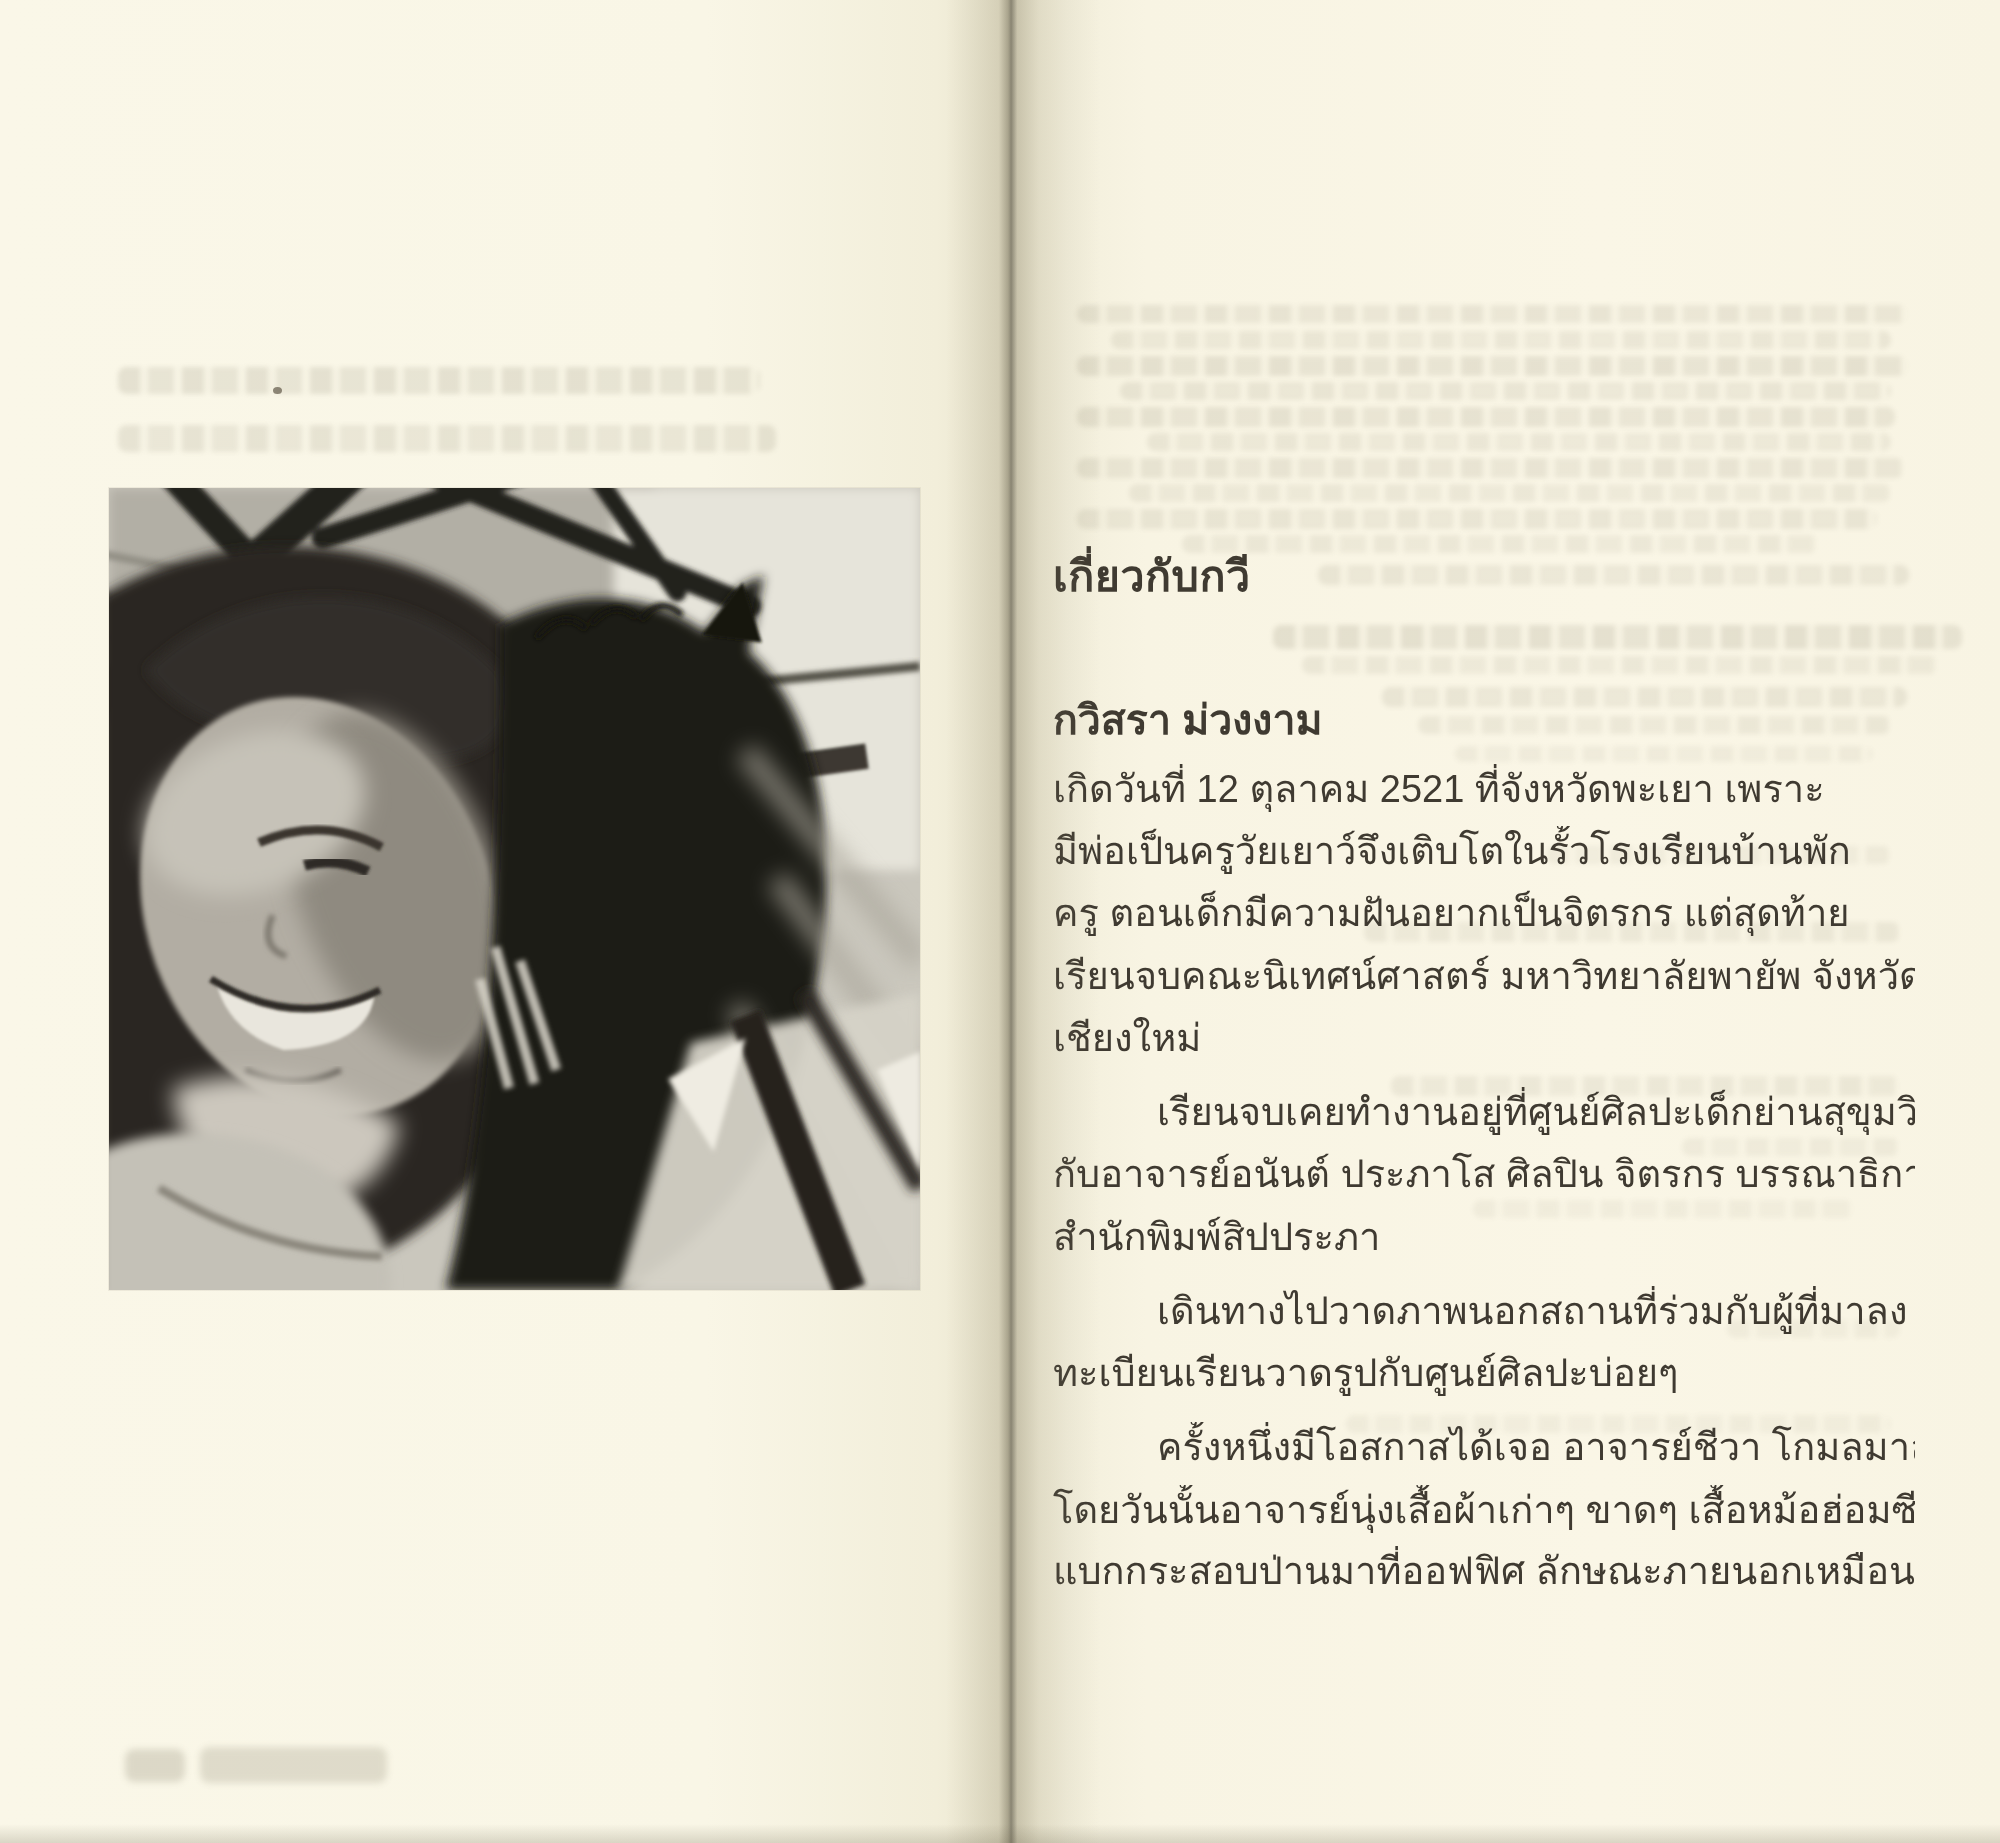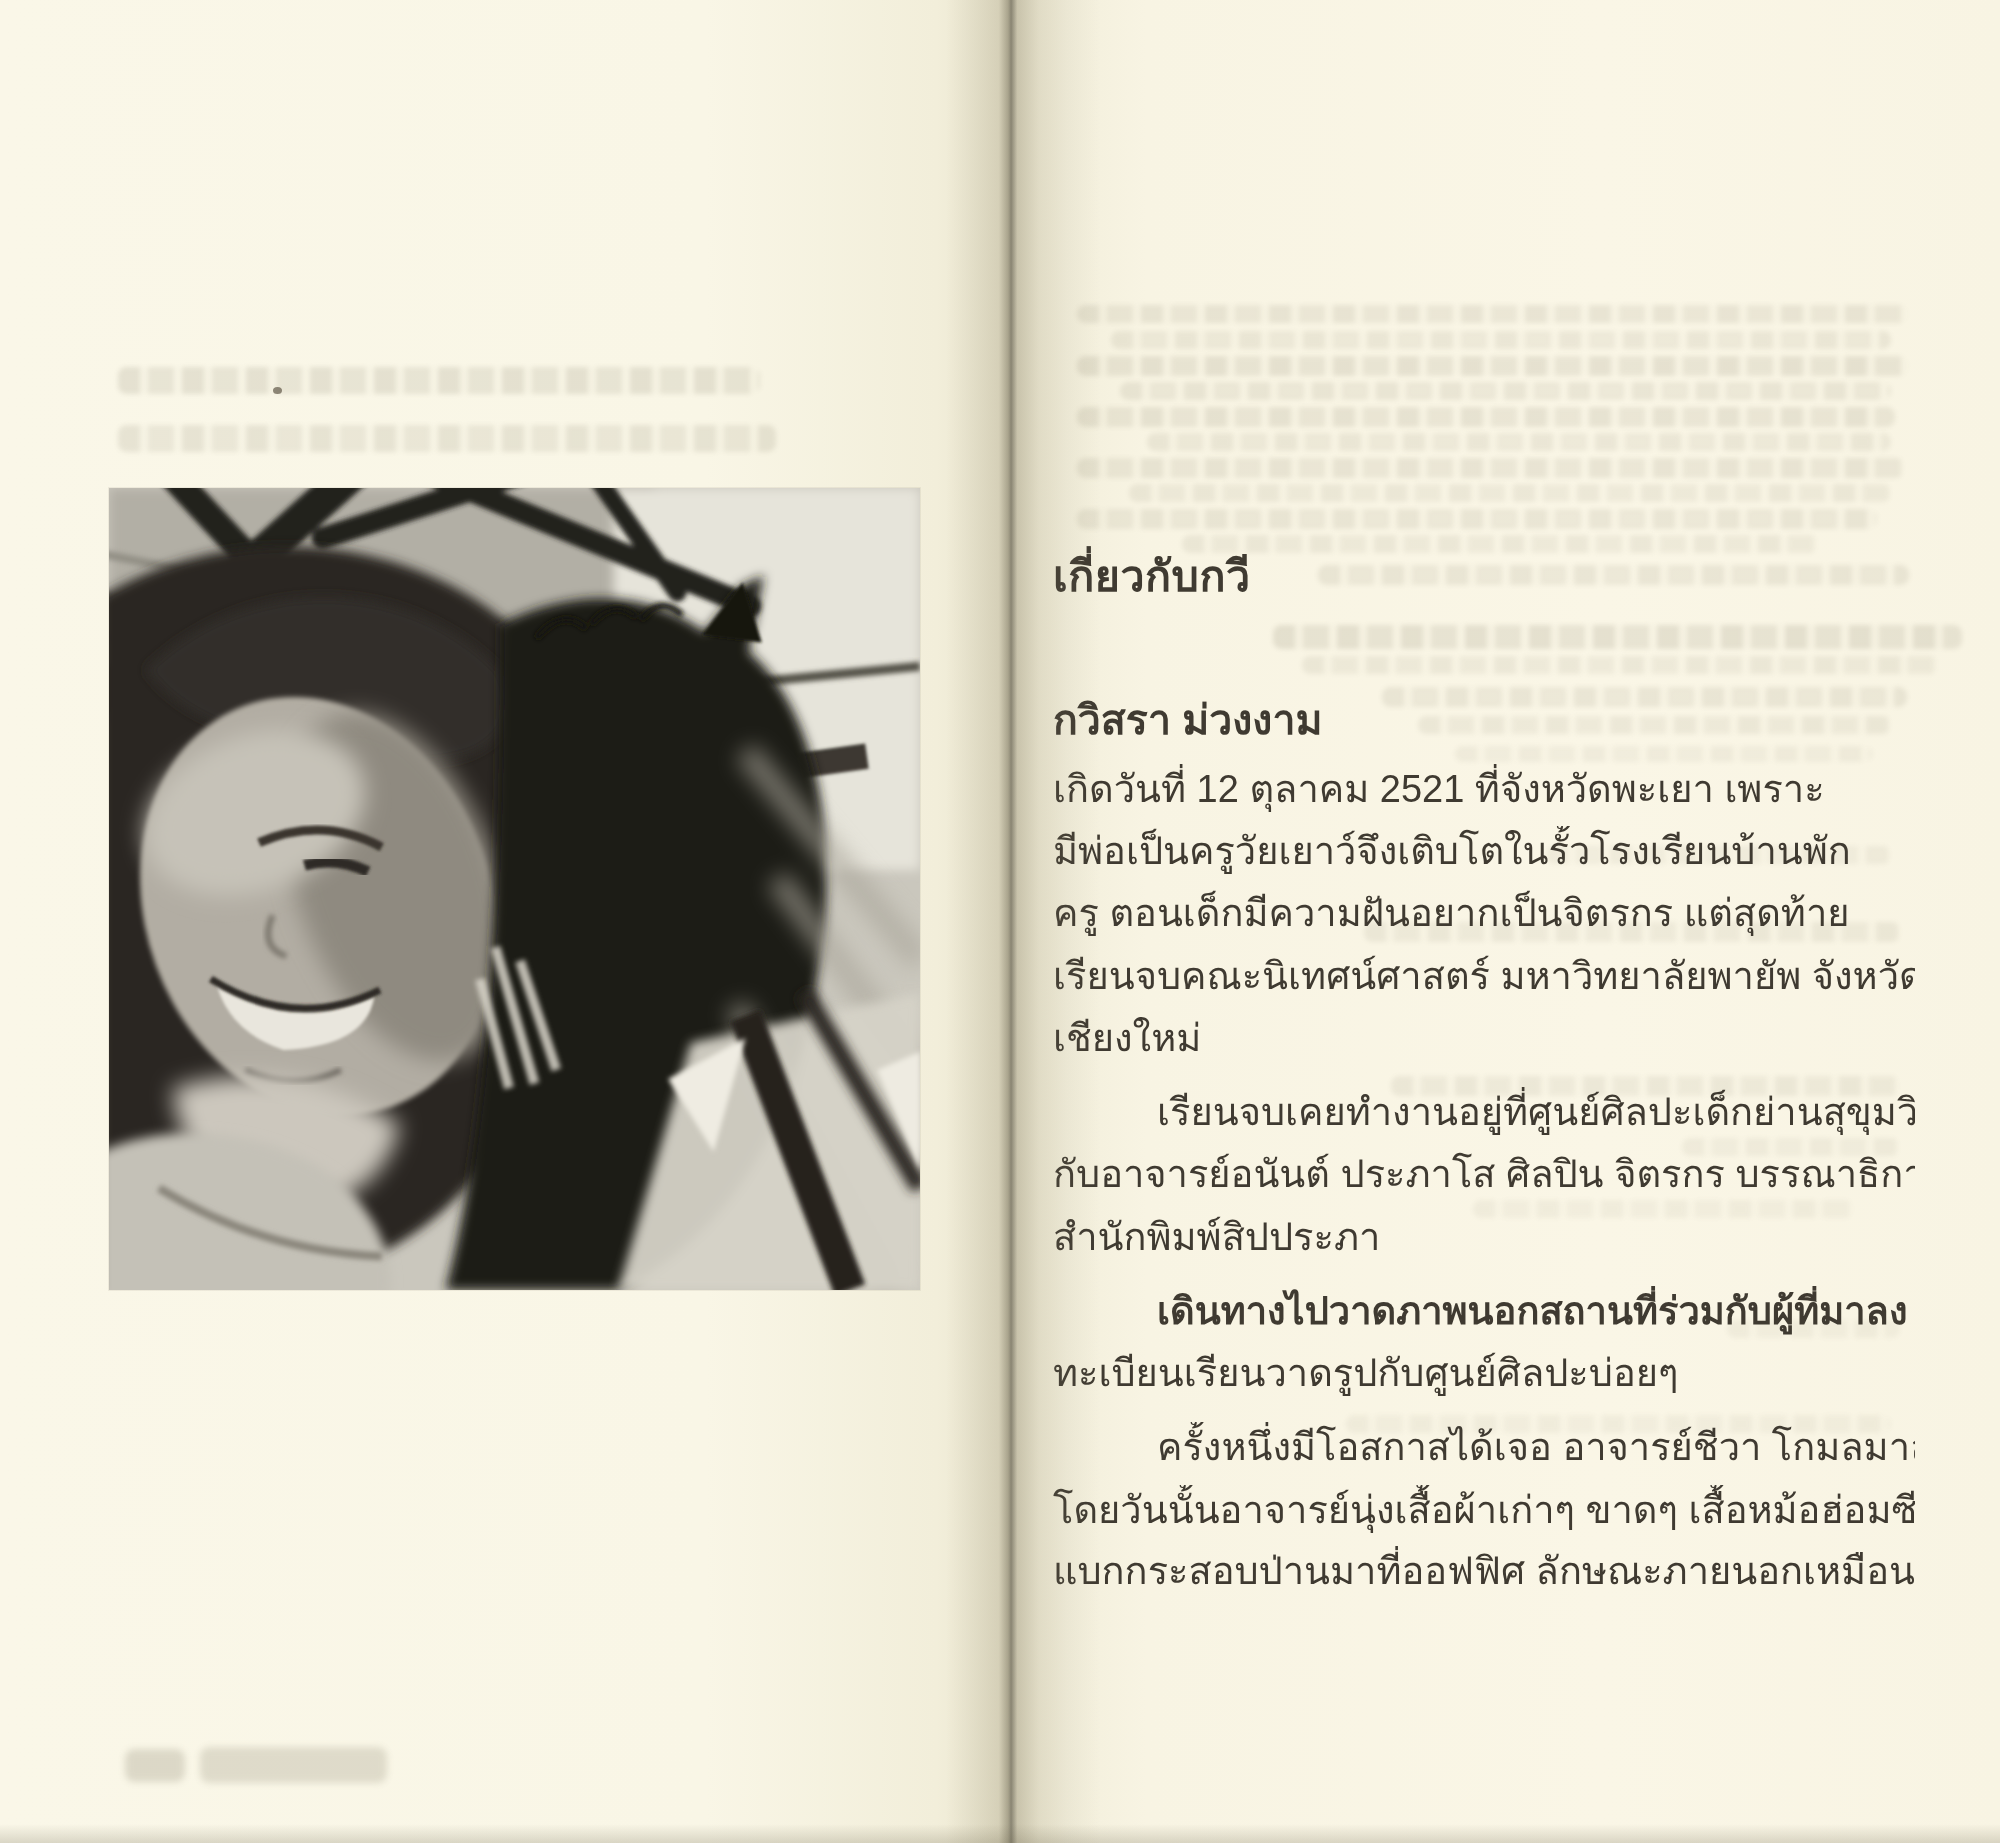--- a/index.html
+++ b/index.html
@@ -192,21 +192,21 @@
     <div class="author">กวิสรา ม่วงงาม</div>
     <div id="bio-lines">
         <div class="bio-line" style="top: 764px;">เกิดวันที่  12  ตุลาคม  2521  ที่จังหวัดพะเยา  เพราะ</div>
         <div class="bio-line" style="top: 826px;">มีพ่อเป็นครูวัยเยาว์จึงเติบโตในรั้วโรงเรียนบ้านพัก</div>
         <div class="bio-line" style="top: 888px;">ครู  ตอนเด็กมีความฝันอยากเป็นจิตรกร  แต่สุดท้าย</div>
         <div class="bio-line" style="top: 951px;">เรียนจบคณะนิเทศน์ศาสตร์ มหาวิทยาลัยพายัพ จังหวัด</div>
         <div class="bio-line" style="top: 1013px;">เชียงใหม่</div>
         <div class="bio-line indent" style="top: 1087px;">เรียนจบเคยทำงานอยู่ที่ศูนย์ศิลปะเด็กย่านสุขุมวิท</div>
         <div class="bio-line" style="top: 1149px;">กับอาจารย์อนันต์ ประภาโส ศิลปิน จิตรกร บรรณาธิการ</div>
         <div class="bio-line" style="top: 1212px;">สำนักพิมพ์สิปประภา</div>
-        <div class="bio-line indent" style="top: 1286px; font-weight: bold;">เดินทางไปวาดภาพนอกสถานที่ร่วมกับผู้ที่มาลง</div>
+        <div class="bio-line indent" style="top: 1286px;">เดินทางไปวาดภาพนอกสถานที่ร่วมกับผู้ที่มาลง</div>
         <div class="bio-line" style="top: 1348px;">ทะเบียนเรียนวาดรูปกับศูนย์ศิลปะบ่อยๆ</div>
         <div class="bio-line indent" style="top: 1422px;">ครั้งหนึ่งมีโอสกาสได้เจอ อาจารย์ชีวา โกมลมาลัย</div>
         <div class="bio-line" style="top: 1485px;">โดยวันนั้นอาจารย์นุ่งเสื้อผ้าเก่าๆ ขาดๆ เสื้อหม้อฮ่อมซีดๆ</div>
         <div class="bio-line" style="top: 1546px;">แบกกระสอบป่านมาที่ออฟฟิศ  ลักษณะภายนอกเหมือน</div>
       </div>
   </div>
 
   <div class="spine"></div>
   <div class="bottom-shadow"></div>
 </div>

